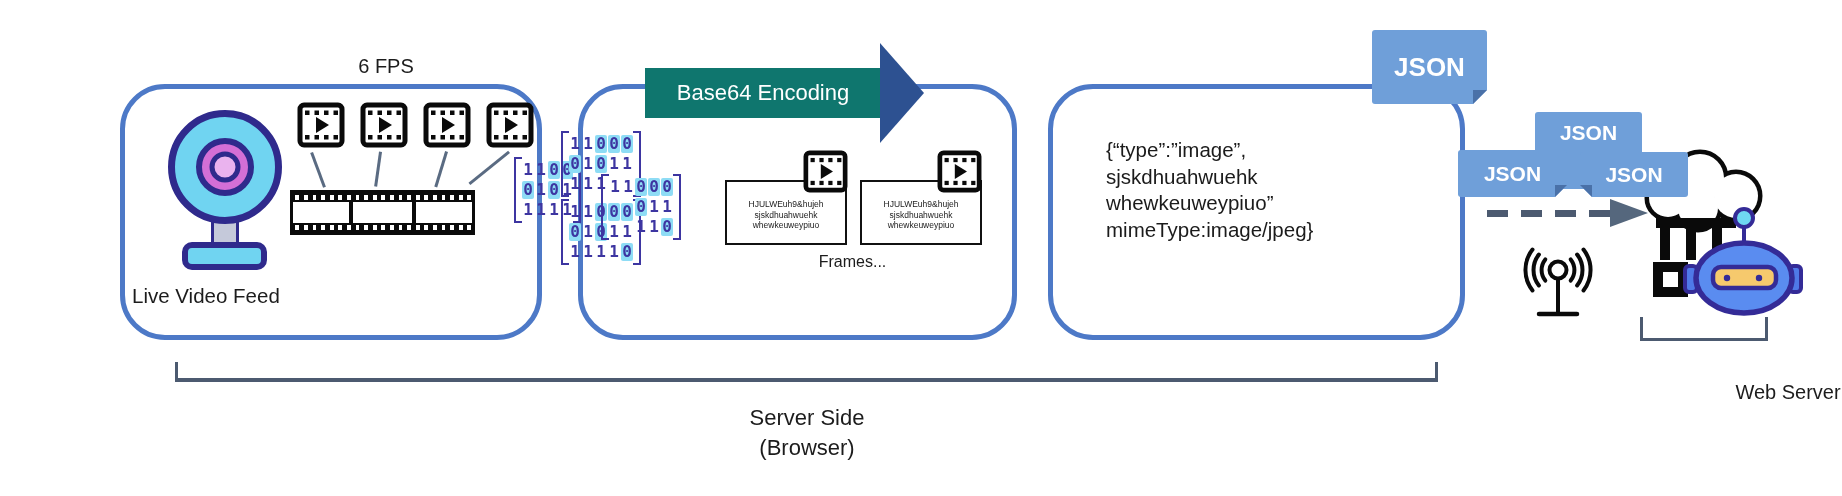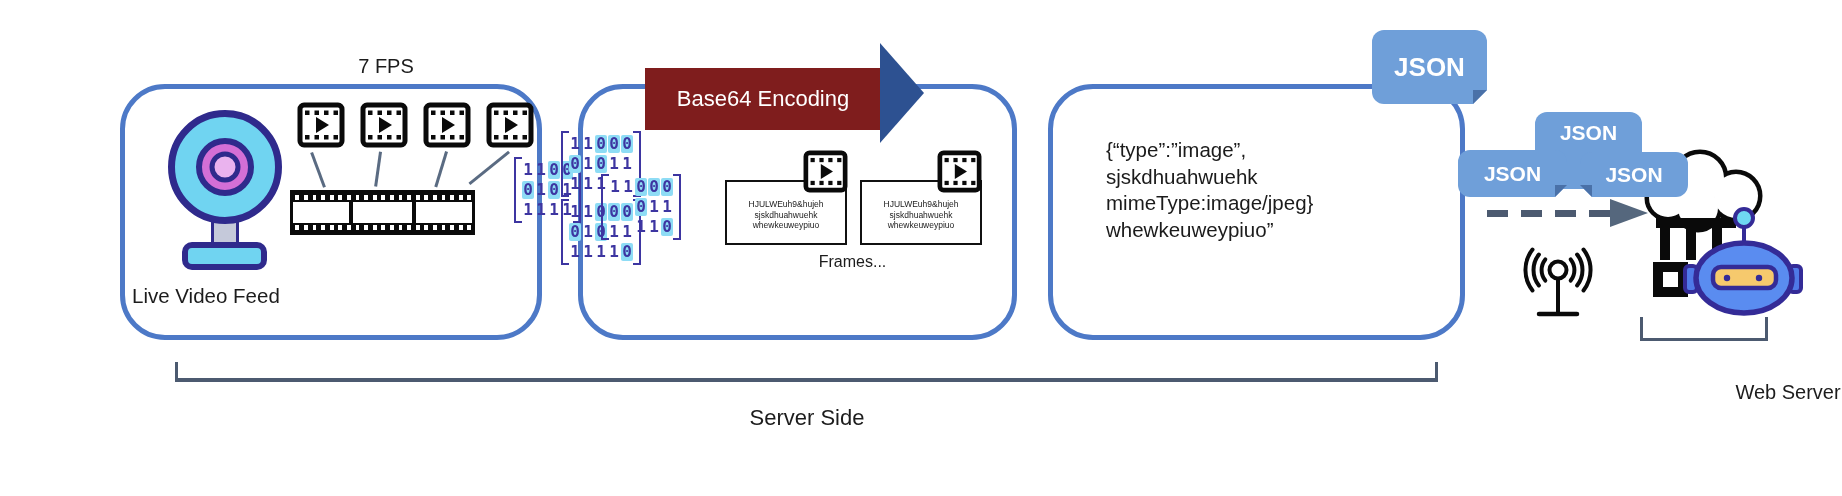--- a/index.html
+++ b/index.html
@@ -64,36 +64,36 @@
   .bin-group::before{left:0;border-right:none;}
   .bin-group::after{right:0;border-left:none;}
   .bin-row{display:flex;gap:1px;height:20px;align-items:center;}
   .bin-group.r .bin-row{justify-content:flex-end;}
   .bit{display:inline-block;width:12px;text-align:center;
        font-family:"DejaVu Sans Mono",monospace;font-weight:bold;font-size:16px;
        line-height:18px;color:#3d35a1;}
   .bit.hl{background:#8edcf5;border-radius:2px;}
 
   
-  #enc-arrow-rect{left:645px;top:68px;width:236px;height:62px;background:#7f1d1d;
+  #enc-arrow-rect{left:645px;top:68px;width:236px;height:50px;background:#0f766e;
       display:flex;align-items:center;justify-content:center;color:#fff;font-size:22px;}
   #enc-arrow-head{left:880px;top:43px;width:0;height:0;
       border-top:50px solid transparent;border-bottom:50px solid transparent;border-left:44px solid #2d5191;}
 
   
   .b64-card{width:122px;height:65px;border:2.5px solid #111;background:#fff;box-sizing:border-box;}
   #card1{left:725px;top:180px;} #card2{left:860px;top:180px;}
   .card-lines{margin-top:17px;text-align:center;font-size:8.5px;line-height:10.5px;color:#222;}
 
   
   #payload-text{left:1106px;top:137px;width:345px;font-size:20.5px;line-height:26.5px;color:#1b1b1b;}
 
   
   .json-badge{position:absolute;background:#6f9fd9;color:#fff;font-weight:bold;
-      display:flex;align-items:center;justify-content:center;border-radius:12px;}
+      display:flex;align-items:center;justify-content:center;border-radius:3px;}
   .fold{position:absolute;background:#4a71a8;}
   #badge-main{left:1372px;top:30px;width:115px;height:74px;font-size:26px;z-index:6;
       clip-path:polygon(0 0,100% 0,100% calc(100% - 14px),calc(100% - 14px) 100%,0 100%);}
   #badge-main .fold{right:0;bottom:0;width:14px;height:14px;}
   #badge-top{left:1535px;top:112px;width:107px;height:77px;font-size:21px;z-index:4;
       align-items:flex-start;padding-top:9px;box-sizing:border-box;}
   #badge-left{left:1458px;top:150px;width:109px;height:47px;font-size:21px;z-index:5;
       clip-path:polygon(0 0,100% 0,100% calc(100% - 12px),calc(100% - 12px) 100%,0 100%);}
   #badge-left .fold{right:0;bottom:0;width:12px;height:12px;}
   #badge-right{left:1580px;top:152px;width:108px;height:45px;font-size:21px;z-index:5;
@@ -123,21 +123,21 @@
 </head>
 <body>
 
 <div id="stage">
 
 
   <div class="abs pipe-box" id="box-capture"></div>
   <div class="abs pipe-box" id="box-encode"></div>
   <div class="abs pipe-box" id="box-payload"></div>
 
-  <div class="abs" id="fps-label">7 FPS</div>
+  <div class="abs" id="fps-label">6 FPS</div>
   <div class="abs z2" id="cam-circle">
     <div id="cam-ring"></div>
     <div id="cam-lens"></div>
   </div>
   <div class="abs" id="cam-neck"></div>
   <div class="abs" id="cam-base"></div>
   <div class="abs" id="live-feed-label">Live Video Feed</div>
 
   <div class="abs film-icon" id="ff1">
       <svg viewBox="0 0 48 46">
@@ -351,22 +351,22 @@
           <rect x="36.5" y="33" width="4.5" height="4.5"></rect>
           <path d="M19 15 L19 31 L32 23 Z"></path>
         </g>
       </svg>
     </div>
   <div class="abs" id="frames-label">Frames...</div>
 
   <div class="abs" id="payload-text">
       <div>{“type”:”image”,</div>
       <div>sjskdhuahwuehk</div>
+      <div>whewkeuweypiuo”</div>
       <div>mimeType:image/jpeg}</div>
-      <div>whewkeuweypiuo”</div>
     </div>
 
   <div class="json-badge" id="badge-main">
     <span>JSON</span>
     <div class="fold"></div>
   </div>
   <div class="json-badge" id="badge-top">
     <span>JSON</span>
   </div>
   <div class="json-badge" id="badge-left">
@@ -426,17 +426,18 @@
       <ellipse cx="106" cy="140" rx="48" ry="35" fill="#5a8cf0" stroke="#342b97" stroke-width="5.5"></ellipse>
       <rect x="75" y="129" width="63" height="21" rx="8" fill="#f6c96d" stroke="#342b97" stroke-width="4.5"></rect>
       <circle cx="89" cy="140" r="3.2" fill="#342b97"></circle>
       <circle cx="121" cy="140" r="3.2" fill="#342b97"></circle>
     </g>
   </svg>
 
   <div class="abs" id="client-bracket"></div>
   <div class="abs" id="client-caption">
     <div>Server Side</div>
+    <div>(Browser)</div>
   </div>
   <div class="abs" id="server-bracket"></div>
   <div class="abs" id="server-caption">Web Server</div>
 
 </div>
 
 </body></html>

